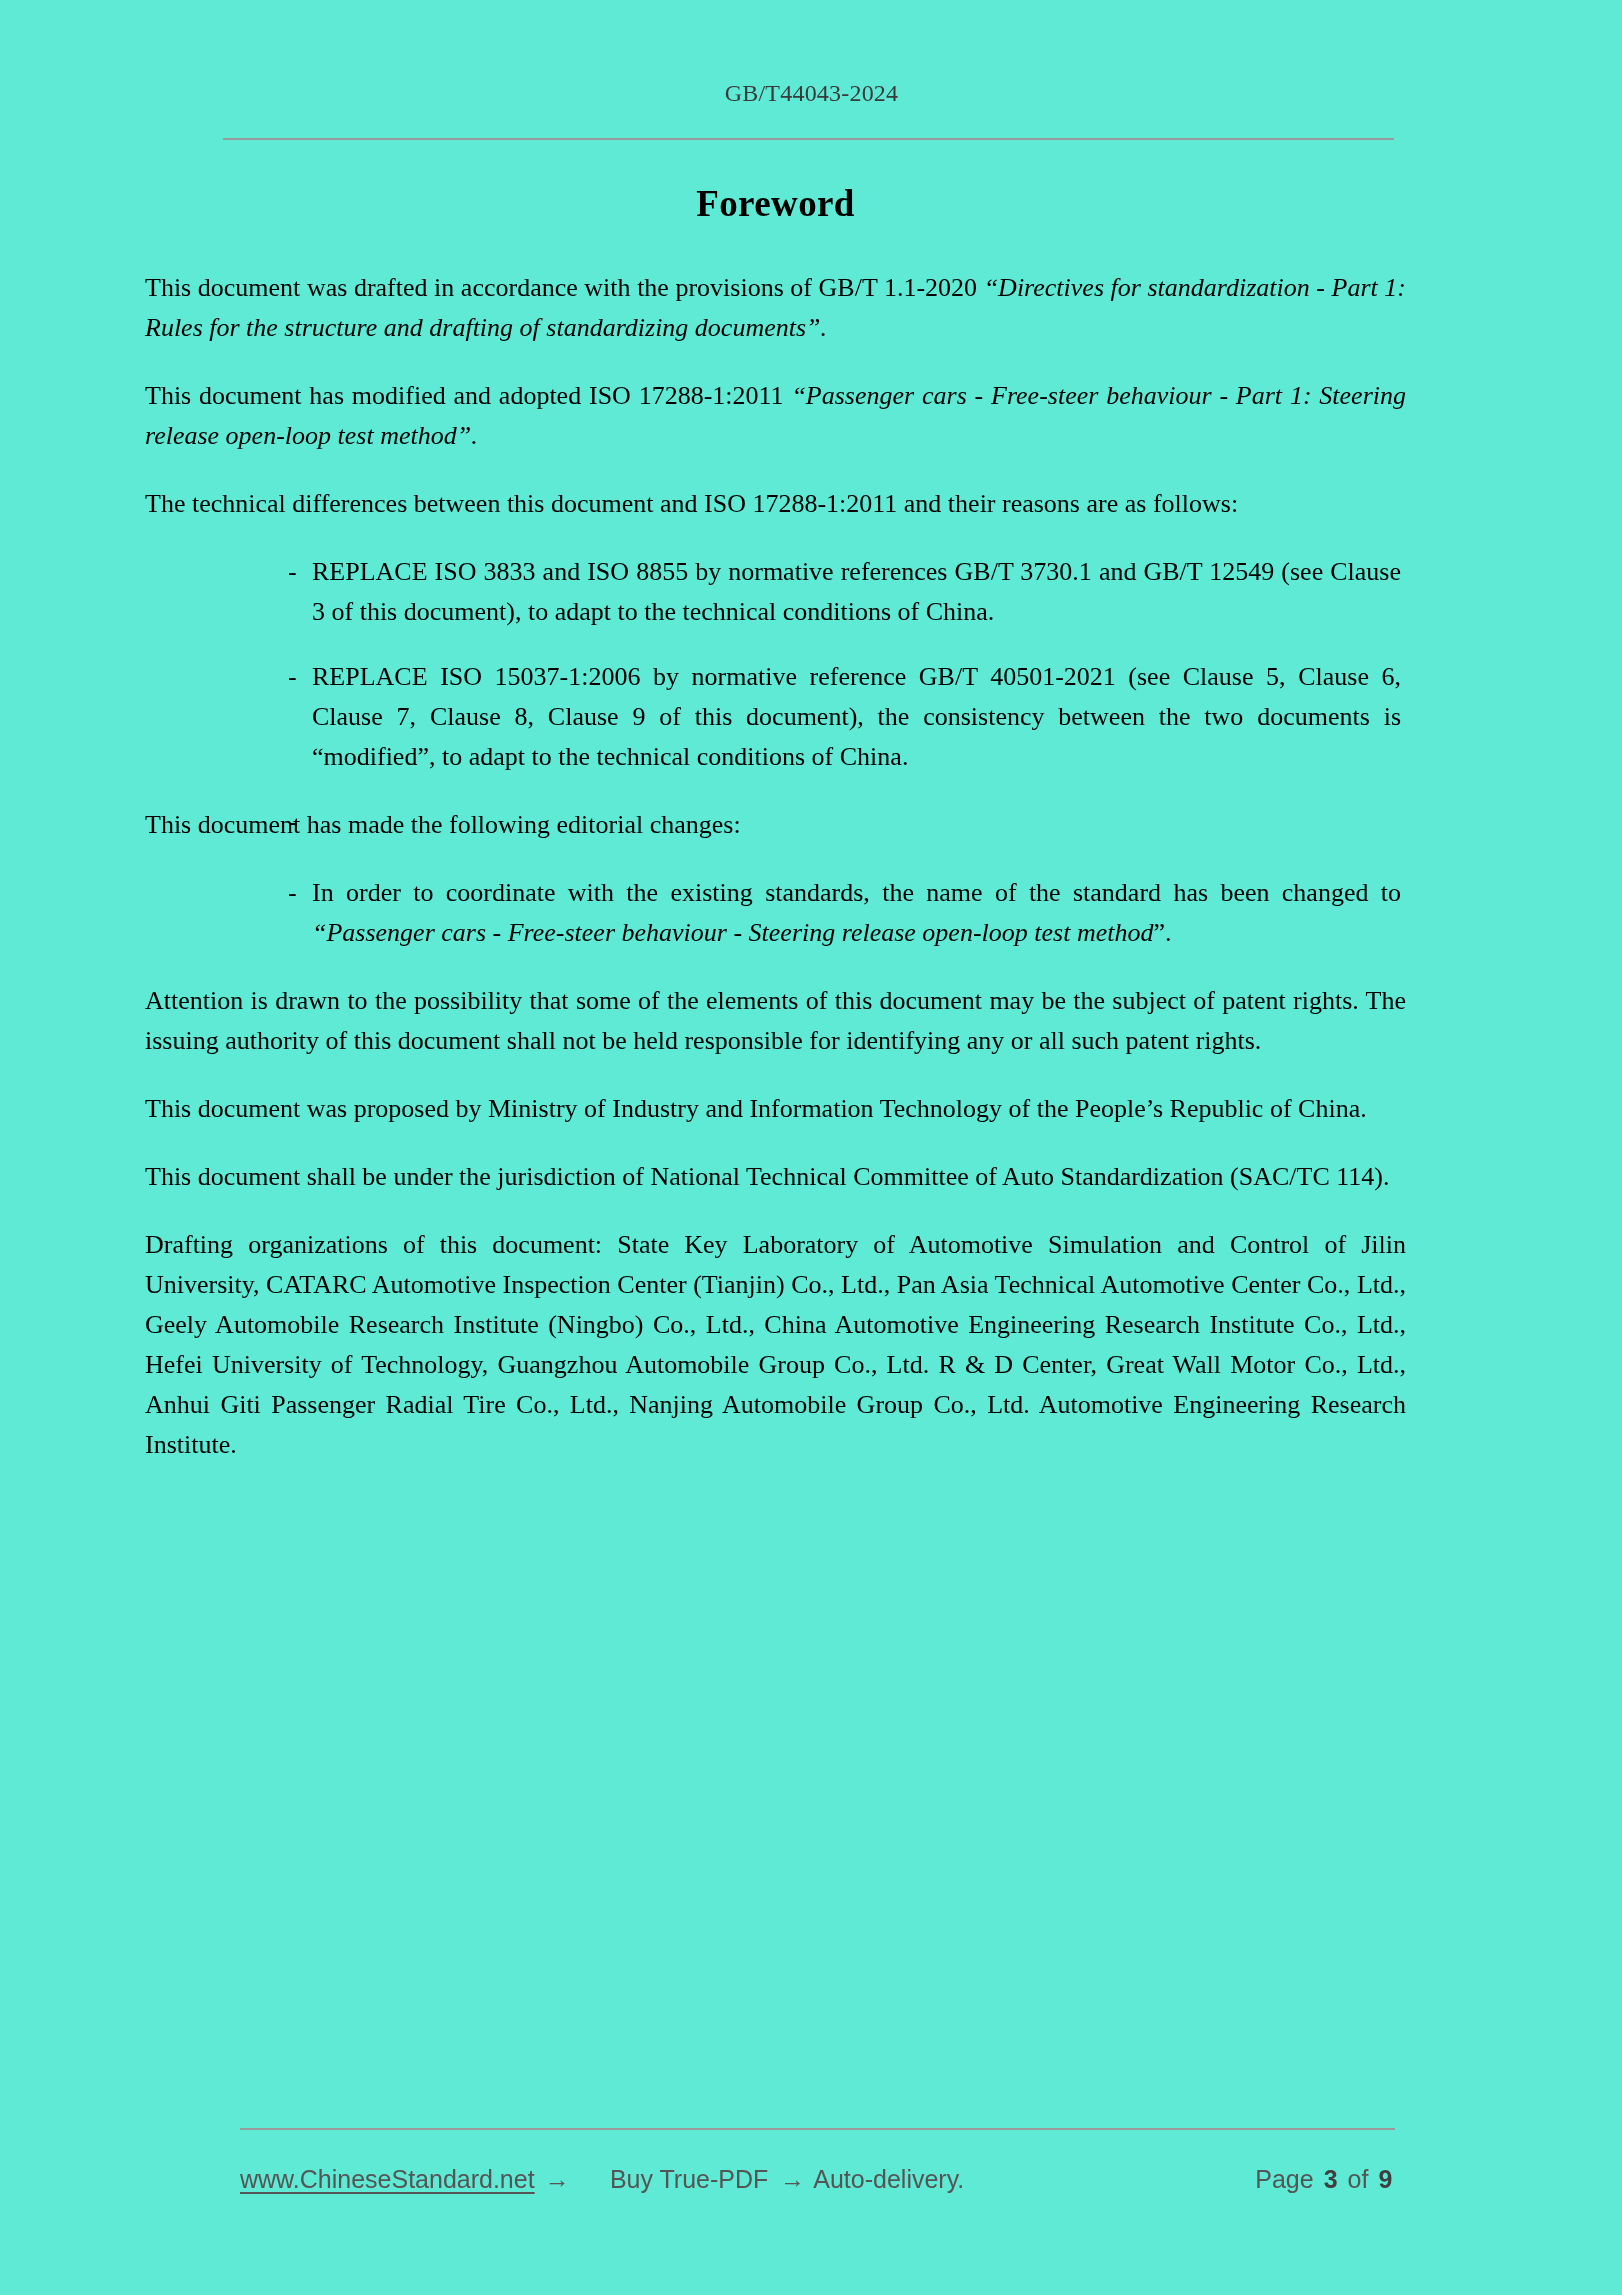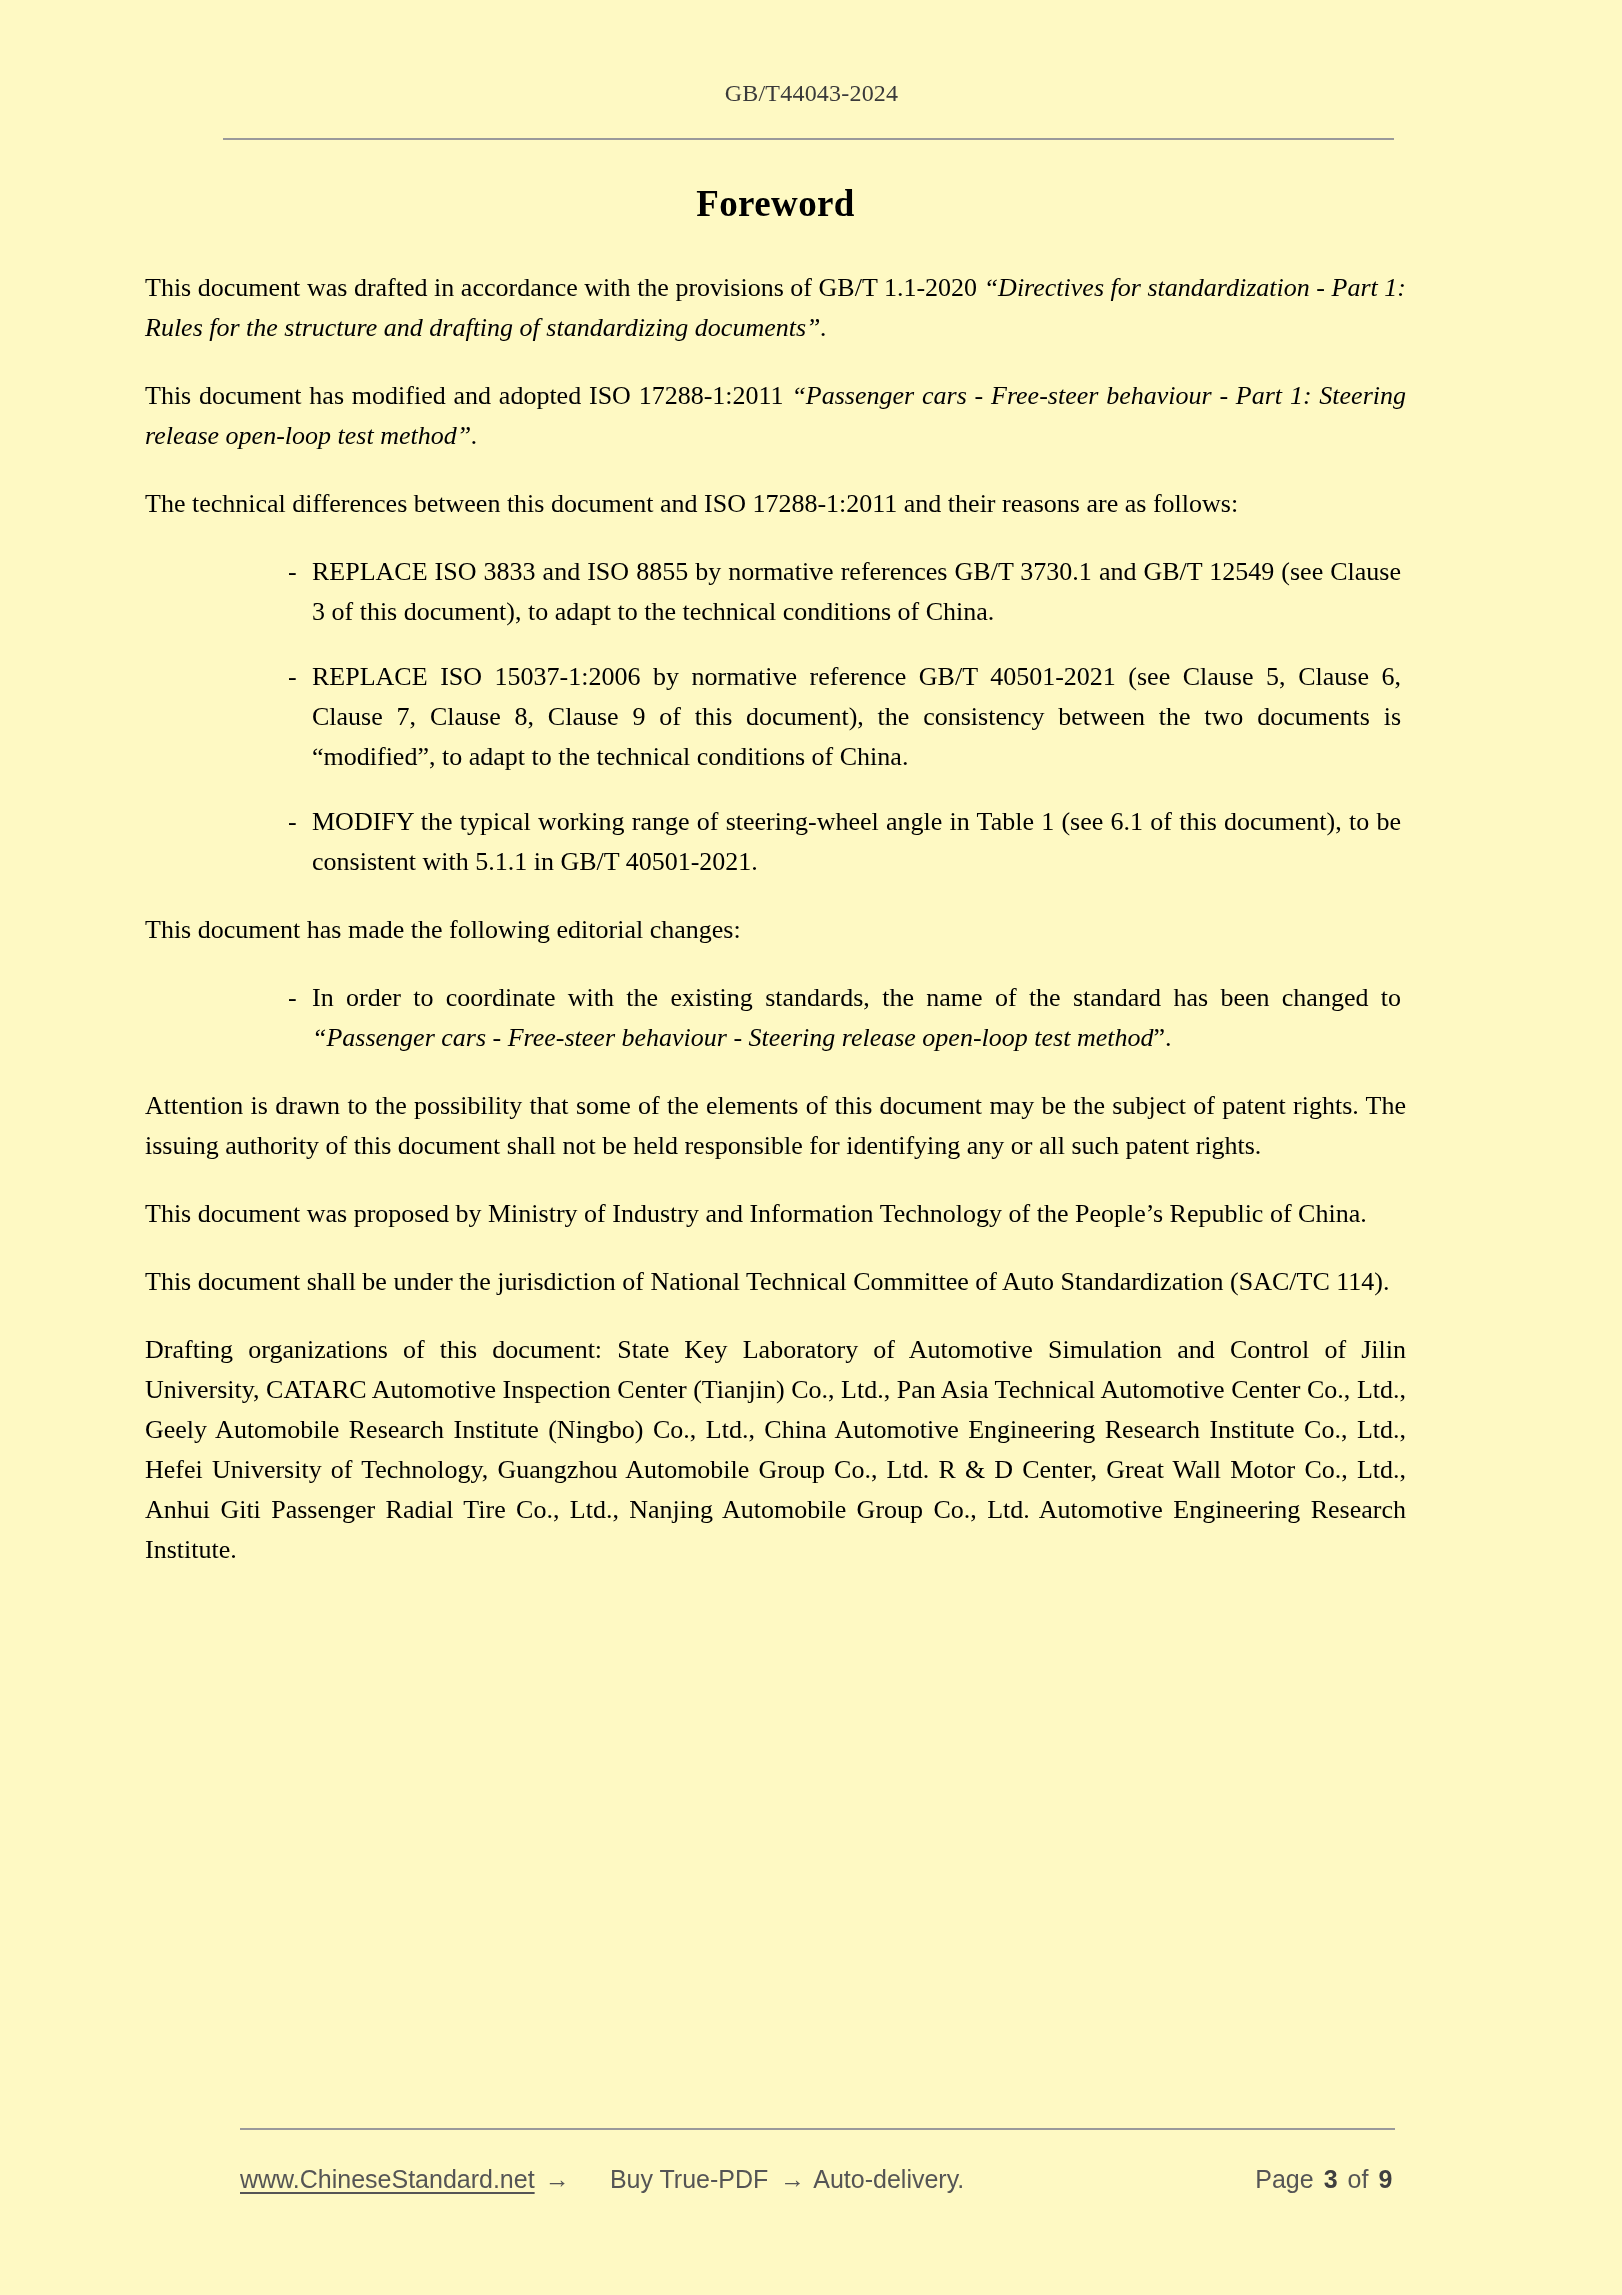--- a/index.html
+++ b/index.html
@@ -8,21 +8,21 @@
     background: #ffffff;
   }
   body {
     font-family: "Liberation Serif", "DejaVu Serif", serif;
     color: #000000;
   }
   .page {
     position: relative;
     width: 1623px;
     height: 2295px;
-    background: #fef9c3;
+    background: #5eead4;
     box-sizing: border-box;
     overflow: hidden;
   }
 
   
   .page-header {
     position: absolute;
     left: 0;
     top: 80px;
     width: 1623px;
@@ -168,21 +168,20 @@
       <li>
         <span class="dash">-</span>
         <span class="li-text">REPLACE ISO 3833 and ISO 8855 by normative references GB/T 3730.1 and GB/T 12549 (see Clause 3 of this document), to adapt to the technical conditions of China.</span>
       </li>
       <li>
         <span class="dash">-</span>
         <span class="li-text">REPLACE ISO 15037-1:2006 by normative reference GB/T 40501-2021 (see Clause 5, Clause 6, Clause 7, Clause 8, Clause 9 of this document), the consistency between the two documents is “modified”, to adapt to the technical conditions of China.</span>
       </li>
       <li>
         <span class="dash">-</span>
-        <span class="li-text">MODIFY the typical working range of steering-wheel angle in Table 1 (see 6.1 of this document), to be consistent with 5.1.1 in GB/T 40501-2021.</span>
       </li>
     </ul>
 
     <p class="para" style="margin-top:28px;">This document has made the following editorial changes:</p>
 
     <ul class="dash-list">
       <li>
         <span class="dash">-</span>
         <span class="li-text"><span>In order to coordinate with the existing standards, the name of the standard has been changed to </span><span class="it">“Passenger cars - Free-steer behaviour - Steering release open-loop test method</span><span>”.</span></span>
       </li>

